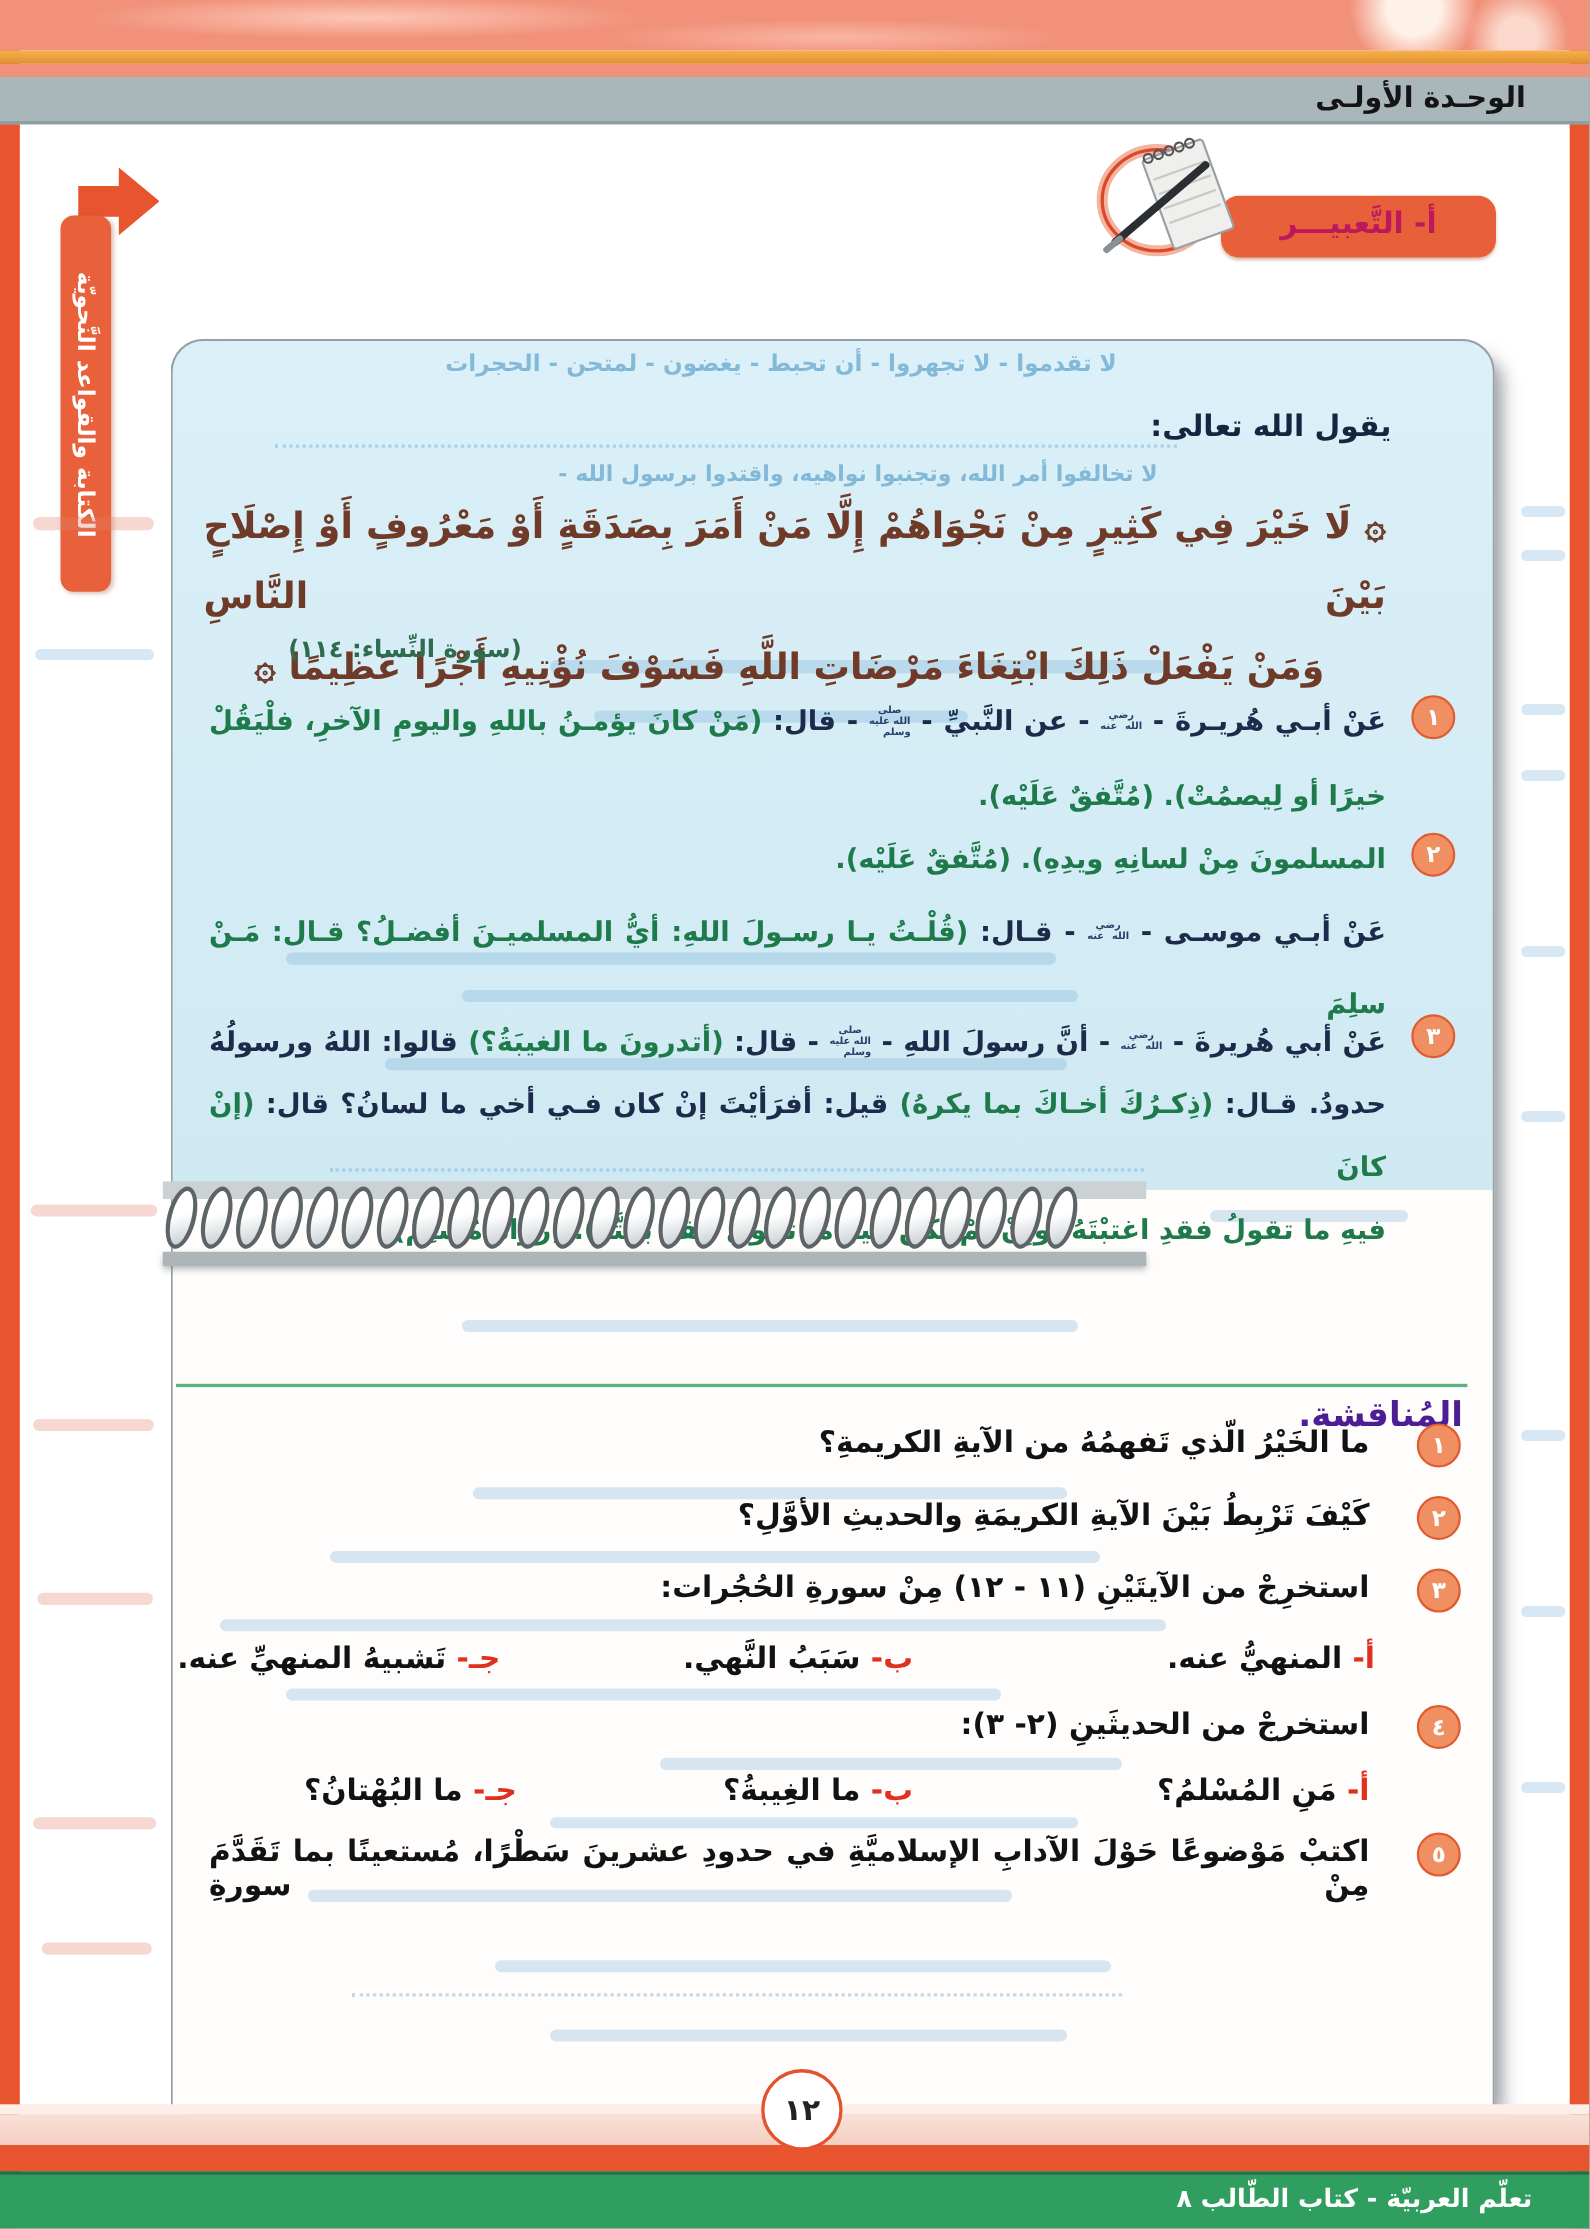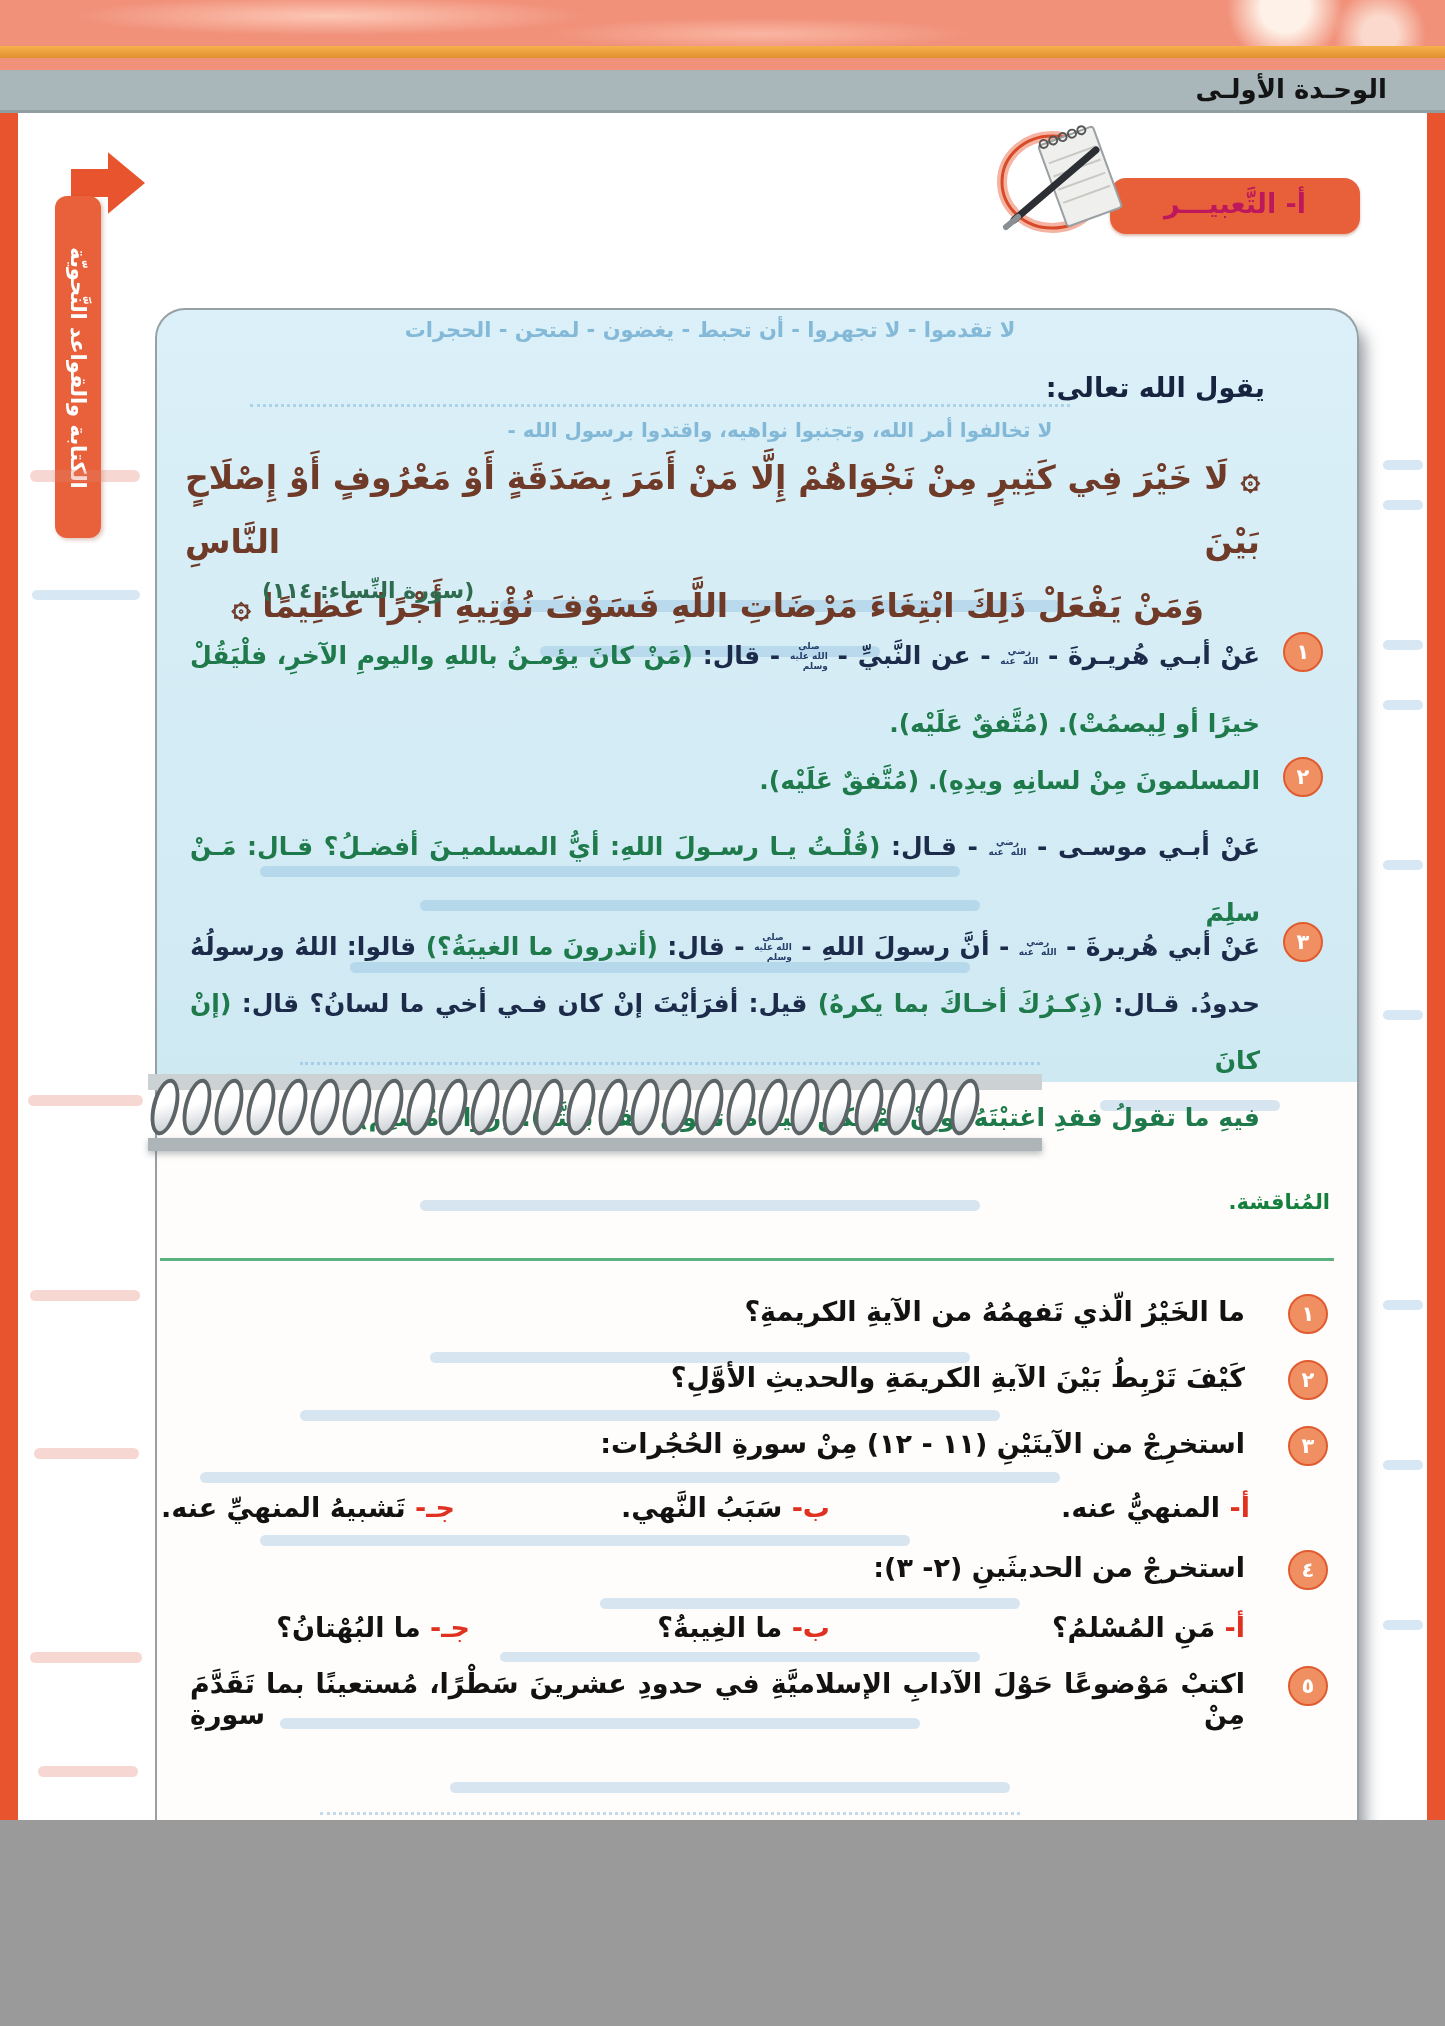--- a/index.html
+++ b/index.html
@@ -1,16 +1,16 @@
 <!DOCTYPE html>
 <html><head>
 <meta charset="utf-8">
 <style>
   html,body{margin:0;padding:0;background:#9a9a9a;}
-  #canvas{position:relative;width:1445px;height:1820px;overflow:hidden;background:#ffffff;
+  #canvas{position:relative;width:1445px;height:2026px;overflow:hidden;background:#ffffff;
           font-family:"DejaVu Sans",sans-serif;}
   .abs{position:absolute;}
 
   
   .frame-left{left:0;top:0;width:18px;height:2026px;background:#e8542e;}
   .frame-right{right:0;top:0;width:18px;height:2026px;background:#e8542e;}
 
   
   .band-salmon{left:0;top:0;width:1445px;height:46px;
     background:
@@ -72,21 +72,21 @@
   .jl{text-align:justify;text-align-last:justify;}
   .seg-n{color:#1c2b4a;}
   .seg-g{color:#1e7a4a;}
   .seg-t{display:inline-block;width:38px;font-size:9px;line-height:1.1;text-align:center;
     vertical-align:middle;color:#27406b;white-space:normal;}
 
   .badge{width:36px;height:36px;border-radius:50%;background:#f09062;border:2px solid #e05c30;
     color:#fff;font-size:21px;font-weight:bold;display:flex;align-items:center;justify-content:center;
     z-index:4;}
 
-  .disc-title{right:115px;top:1190px;font-size:21px;font-weight:bold;color:#15803d;direction:rtl;z-index:3;}
+  .disc-title{right:115px;top:1268px;font-size:31px;font-weight:bold;color:#4c1d95;direction:rtl;z-index:3;}
   .disc-line{left:160px;top:1258px;width:1174px;height:3px;background:#3da468;opacity:.85;z-index:2;}
 
   .q{right:200px;direction:rtl;font-size:27px;font-weight:bold;color:#121212;z-index:3;}
   .q5{left:190px;}
   .q5 .l1{text-align:justify;text-align-last:justify;}
   .q5 .l2{text-align:center;margin-top:26px;}
   .qitem{direction:rtl;font-size:27px;font-weight:bold;color:#121212;z-index:3;}
   .qletter{color:#e0301f;}
 
   

